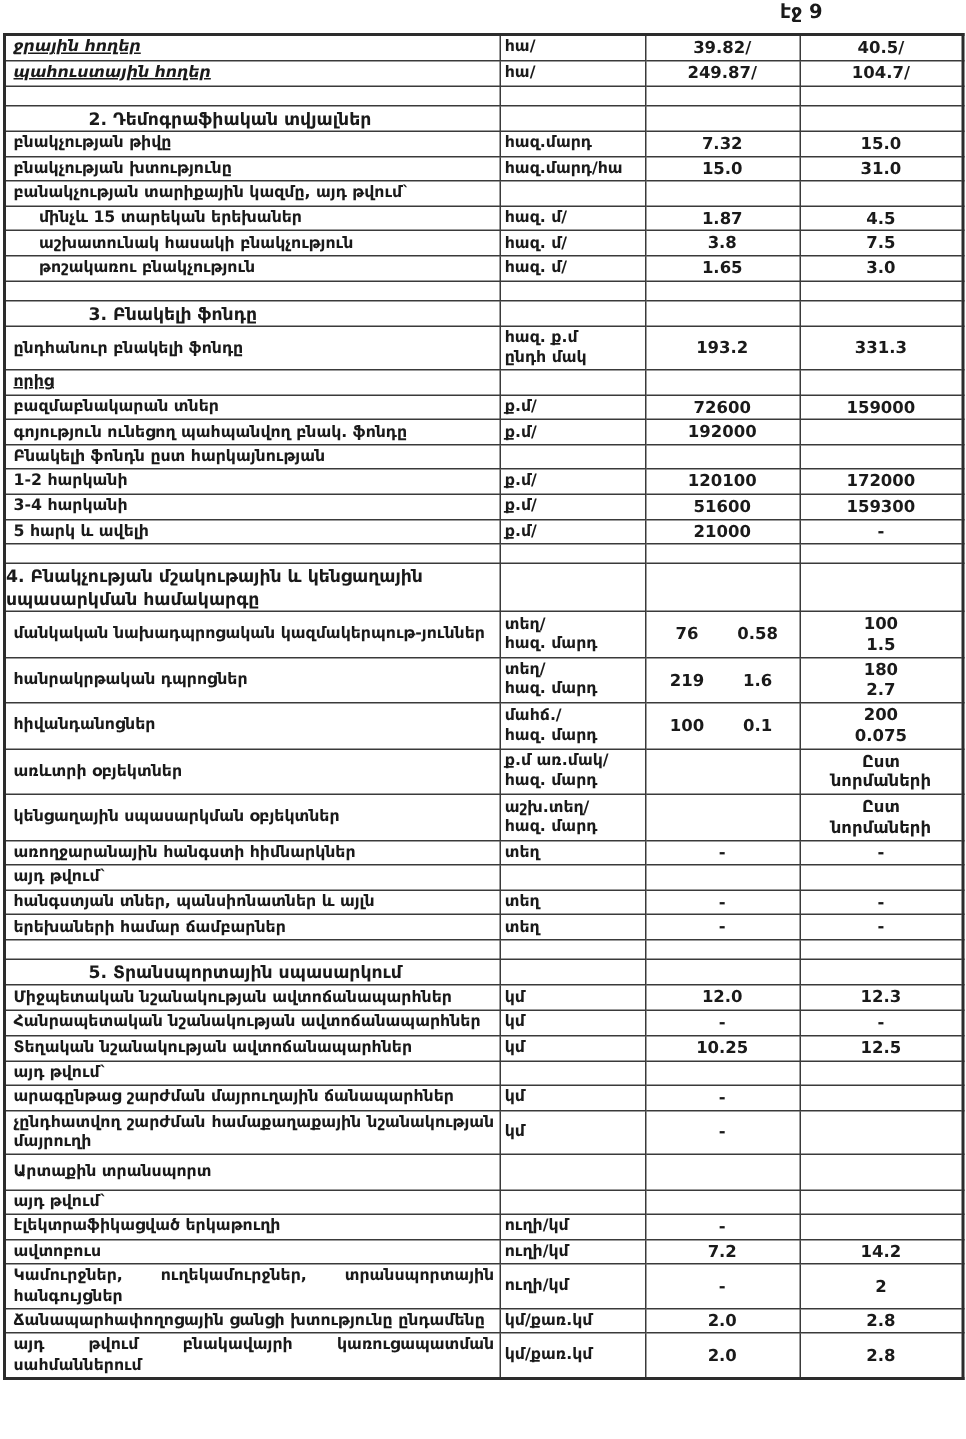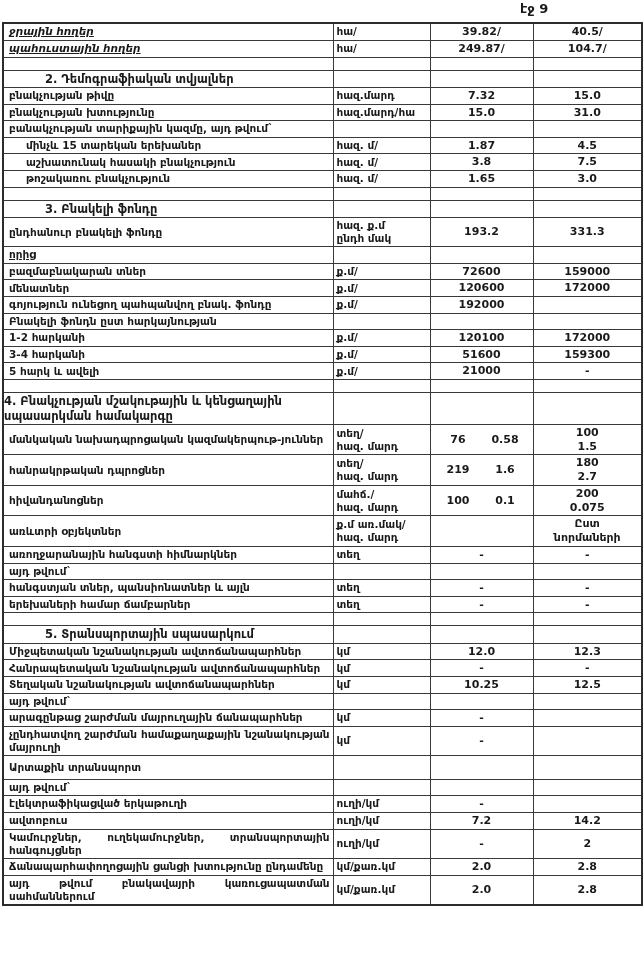--- a/index.html
+++ b/index.html
@@ -27,21 +27,21 @@
   tr.spacer { height:13px; }
   tr.tall { height:24px; }
   .c-label { text-align:left; padding-left:5px; }
   .c-unit  { text-align:left; white-space:pre-line; font-size:10.5px; }
   .c-v     { text-align:center; white-space:pre-line; font-size:11px; }
   .c-v.split span { display:inline-block; width:49%; text-align:center; }
   .emph      { font-style:italic; text-decoration:underline; }
   .indent    { padding-left:22px; }
   .underline { text-decoration:underline; }
   .justify   { text-align:justify; text-align-last:left; }
-  .sec       { font-size:11.5px; padding-left:41px; }
+  .sec       { font-size:11.5px; padding-left:55px; }
   .sec.center    { padding-left:0; text-align:left; white-space:pre-line; }
 </style>
 </head>
 <body>
 
 <div class="page-label">էջ 9</div>
 
 <table class="stats">
   <colgroup>
     <col style="width:330px">
@@ -135,26 +135,20 @@
         <td class="c-v"></td>
         <td class="c-v"></td>
       </tr>
       <tr>
         <td class="c-label">բազմաբնակարան տներ</td>
         <td class="c-unit">ք.մ/</td>
         <td class="c-v">72600</td>
         <td class="c-v">159000</td>
       </tr>
       <tr>
-        <td class="c-label">մենատներ</td>
-        <td class="c-unit">ք.մ/</td>
-        <td class="c-v">120600</td>
-        <td class="c-v">172000</td>
-      </tr>
-      <tr>
         <td class="c-label">գոյություն ունեցող պահպանվող բնակ. ֆոնդը</td>
         <td class="c-unit">ք.մ/</td>
         <td class="c-v">192000</td>
         <td class="c-v"></td>
       </tr>
       <tr>
         <td class="c-label">Բնակելի ֆոնդն ըստ հարկայնության</td>
         <td class="c-unit"></td>
         <td class="c-v"></td>
         <td class="c-v"></td>
@@ -210,20 +204,28 @@
         <td class="c-label">հիվանդանոցներ</td>
         <td class="c-unit">մահճ./
 հազ. մարդ</td>
         <td class="c-v split"><span>100</span><span>0.1</span></td>
         <td class="c-v">200
 0.075</td>
       </tr>
       <tr>
         <td class="c-label">առևտրի օբյեկտներ</td>
         <td class="c-unit">ք.մ առ.մակ/
+հազ. մարդ</td>
+        <td class="c-v"></td>
+        <td class="c-v">Ըստ
+նորմաների</td>
+      </tr>
+      <tr>
+        <td class="c-label">կենցաղային սպասարկման օբյեկտներ</td>
+        <td class="c-unit">աշխ.տեղ/
 հազ. մարդ</td>
         <td class="c-v"></td>
         <td class="c-v">Ըստ
 նորմաների</td>
       </tr>
       <tr>
         <td class="c-label">առողջարանային հանգստի հիմնարկներ</td>
         <td class="c-unit">տեղ</td>
         <td class="c-v">-</td>
         <td class="c-v">-</td>

